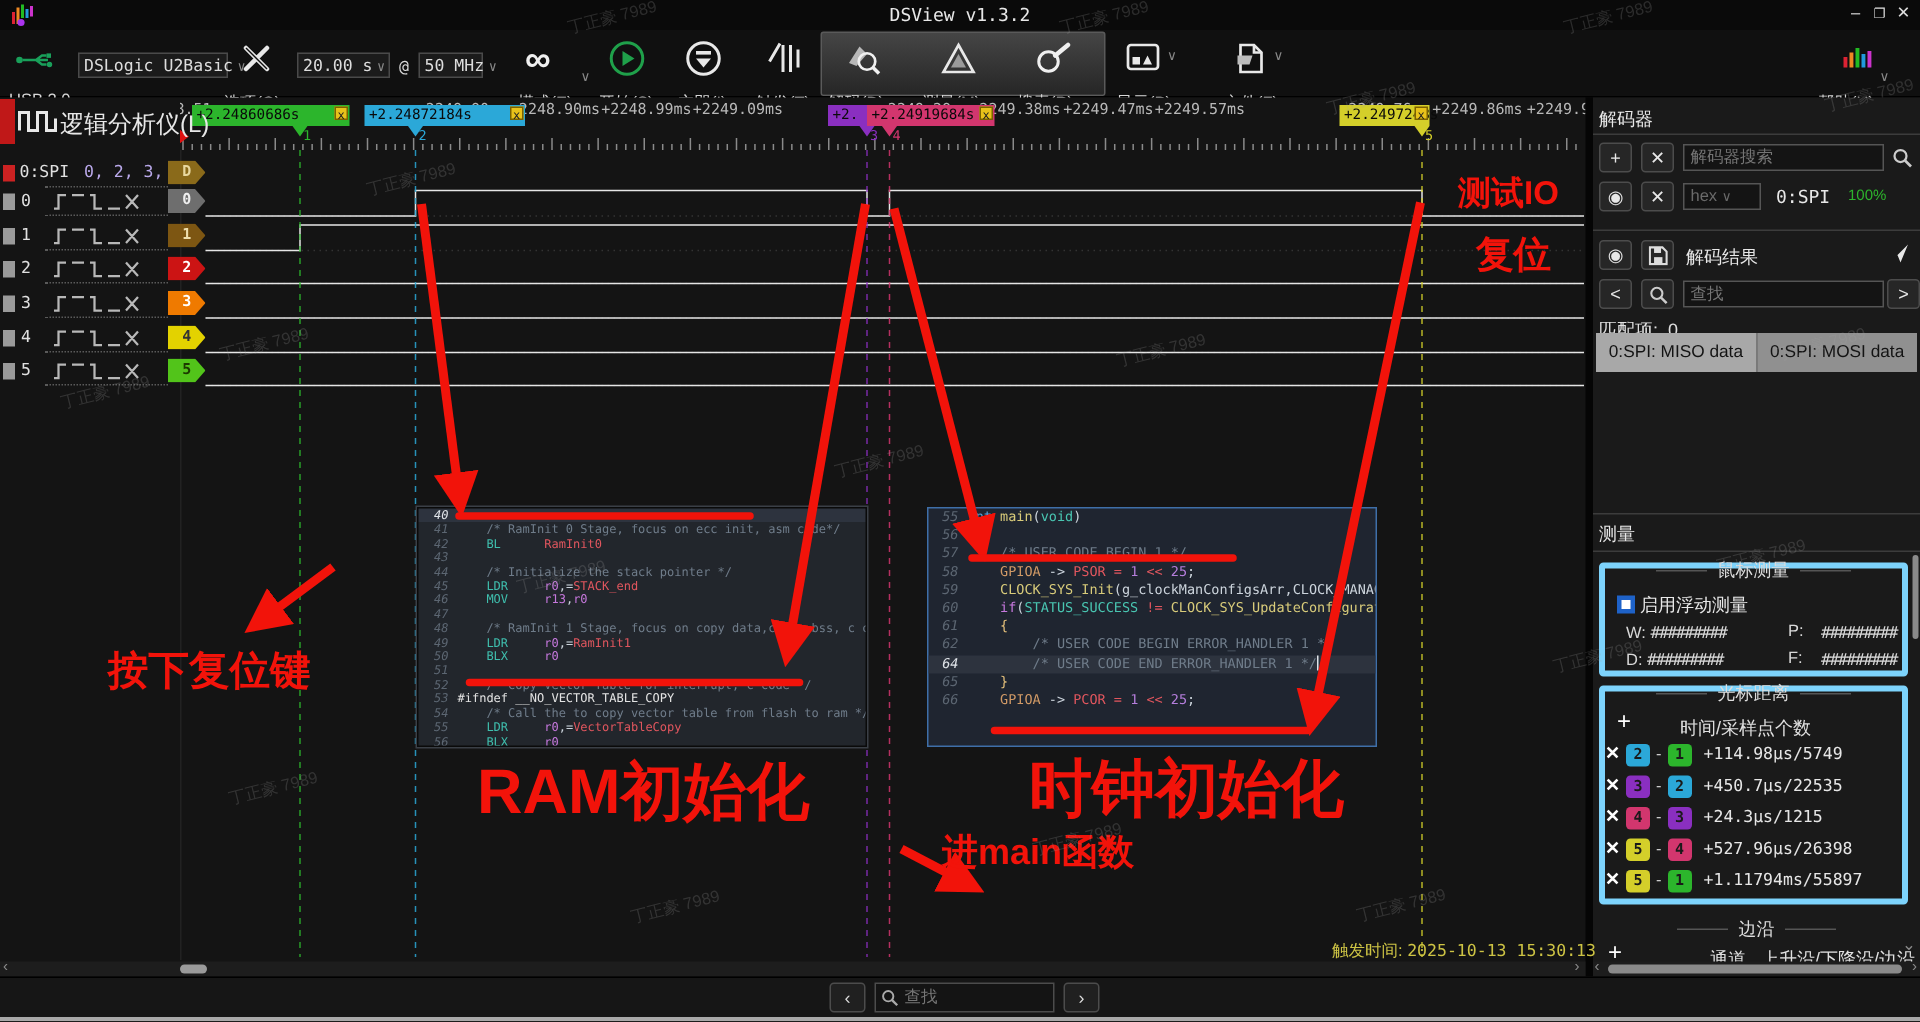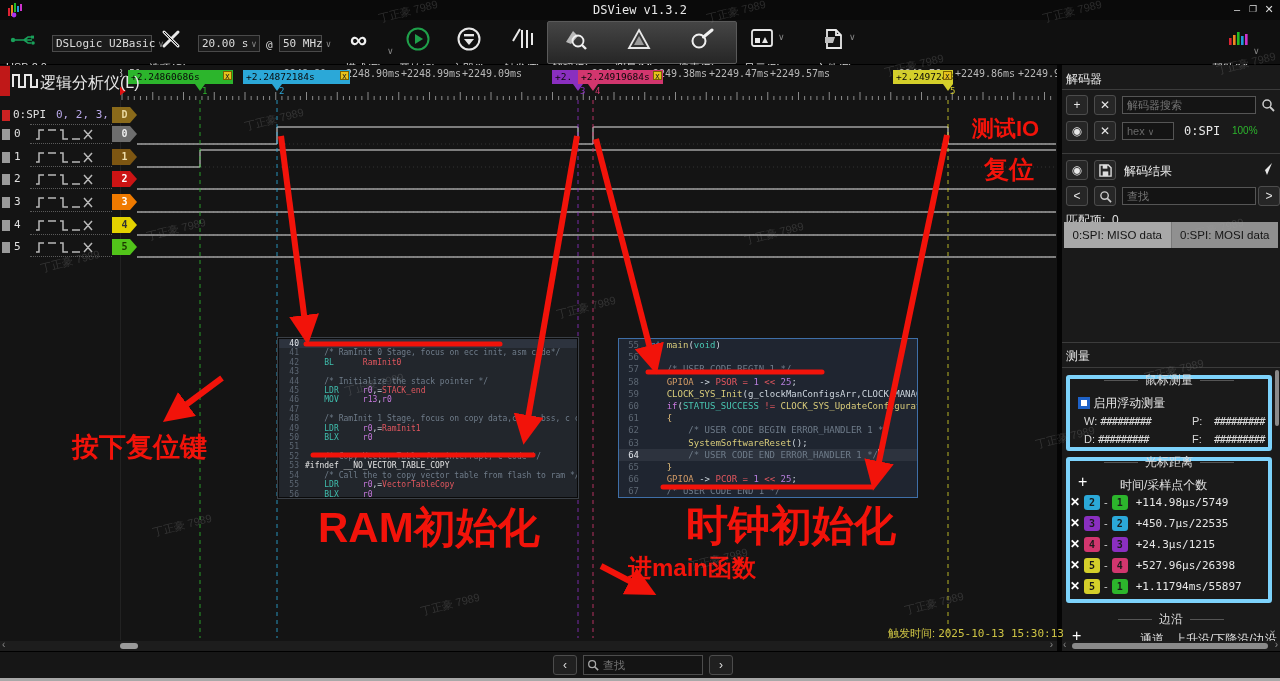--- a/index.html
+++ b/index.html
@@ -50,21 +50,21 @@
   
   #wavebg { position:absolute; left:120px; top:100px; width:937px; height:540px; background:#141414; border-left:1px solid #222; }
   #wavesvg { position:absolute; left:120px; top:65px; z-index:2; }
   #panel-sep { position:absolute; left:1057px; top:65px; width:5px; height:586px; background:#050505; }
   #trigtime { position:absolute; left:888px; top:626px; width:172px; font-size:11px; color:#cdc344; z-index:4; white-space:nowrap;}
   
   .codewin { position:absolute; z-index:10; font-family:"DejaVu Sans Mono", monospace; overflow:hidden; }
   #code-left { left:278px; top:338px; width:300px; height:160px; background:#22262c; border:1px solid #0a0a0a; outline:1px solid #3a3f46; }
   #code-right { left:618px; top:338px; width:300px; height:160px; background:#1f2530; border:1px solid #3f6fa8; }
   .cl { display:flex; white-space:pre; }
-  .cl .gut { flex:0 0 26px; text-align:right; padding-right:6px; color:#5c6672; }
+  .cl .gut { flex:0 0 26px; text-align:right; padding-right:6px; color:#5c6672;font-style:italic; }
   #code-left .cl { font-size:8px; line-height:9.4px; }
   #code-right .cl { font-size:9px; line-height:12.2px; }
   .cl.cur { background:#2d333e; }
   .cl.cur .gut { color:#dfe3e8; }
   .cm{color:#6f7c8a}.kw{color:#3fbfae}.vv{color:#e0565e}.rg{color:#c678dd}.pl{color:#ccd4dc}
   .dr{color:#e3e3e3}.bl{color:#569cd6}.yl{color:#d8cb7a}.tl{color:#49c5b1}.br{color:#e5c07b}
   .or{color:#d19a66}.rd{color:#e0565e}.mg{color:#c678dd}.nm{color:#b57edc}
   .vcaret { display:inline-block; width:1px; height:10px; background:#dfe3e8; vertical-align:middle; }
   
   #rpanel { position:absolute; left:1062px; top:65px; width:218px; height:586px; background:#1a1a1a; font-size:12px; }
@@ -529,25 +529,23 @@
     </div>
   <div id="code-right" class="codewin">
       <div class="cl"><span class="gut">55</span><span class="bl">int</span><span class="pl"> </span><span class="yl">main</span><span class="pl">(</span><span class="tl">void</span><span class="pl">)</span></div>
       <div class="cl"><span class="gut">56</span><span class="br">{</span></div>
       <div class="cl"><span class="gut">57</span><span class="cm">    /* USER CODE BEGIN 1 */</span></div>
       <div class="cl"><span class="gut">58</span><span class="or">    GPIOA</span><span class="pl"> -&gt; </span><span class="rd">PSOR</span><span class="pl"> </span><span class="rd">=</span><span class="pl"> </span><span class="nm">1</span><span class="pl"> </span><span class="rd">&lt;&lt;</span><span class="pl"> </span><span class="nm">25</span><span class="pl">;</span></div>
       <div class="cl"><span class="gut">59</span><span class="yl">    CLOCK_SYS_Init</span><span class="pl">(g_clockManConfigsArr,CLOCK_MANAGER_CONF</span></div>
       <div class="cl"><span class="gut">60</span><span class="mg">    if</span><span class="pl">(</span><span class="tl">STATUS_SUCCESS</span><span class="pl"> </span><span class="rd">!=</span><span class="pl"> </span><span class="yl">CLOCK_SYS_UpdateConfiguration</span></div>
       <div class="cl"><span class="gut">61</span><span class="br">    {</span></div>
       <div class="cl"><span class="gut">62</span><span class="cm">        /* USER CODE BEGIN ERROR_HANDLER 1 */</span></div>
-      <div class="cl"><span class="gut">63</span><span class="yl">        SystemSoftwareReset</span><span class="pl">();</span></div>
       <div class="cl cur"><span class="gut">64</span><span class="cm">        /* USER CODE END ERROR_HANDLER 1 */</span><span class="vcaret"></span></div>
       <div class="cl"><span class="gut">65</span><span class="br">    }</span></div>
       <div class="cl"><span class="gut">66</span><span class="or">    GPIOA</span><span class="pl"> -&gt; </span><span class="rd">PCOR</span><span class="pl"> </span><span class="rd">=</span><span class="pl"> </span><span class="nm">1</span><span class="pl"> </span><span class="rd">&lt;&lt;</span><span class="pl"> </span><span class="nm">25</span><span class="pl">;</span></div>
-      <div class="cl"><span class="gut">67</span><span class="cm">    /* USER CODE END 1 */</span></div>
     </div>
 
   <div id="rpanel">
     <div class="ph" style="top:6px">解码器</div>
     <div style="position:absolute;left:0;top:24px;width:218px;border-bottom:1px solid #3c3c3c"></div>
 
     <div class="pbtn" style="left:4px;top:30px">+</div>
     <div class="pbtn" style="left:32px;top:30px">✕</div>
     <input class="pinput" style="left: 60px; top: 31px; width: 134px;" placeholder="解码器搜索">
     <svg style="position:absolute;left:199px;top:33px" width="14" height="14" viewBox="0 0 14 14">

